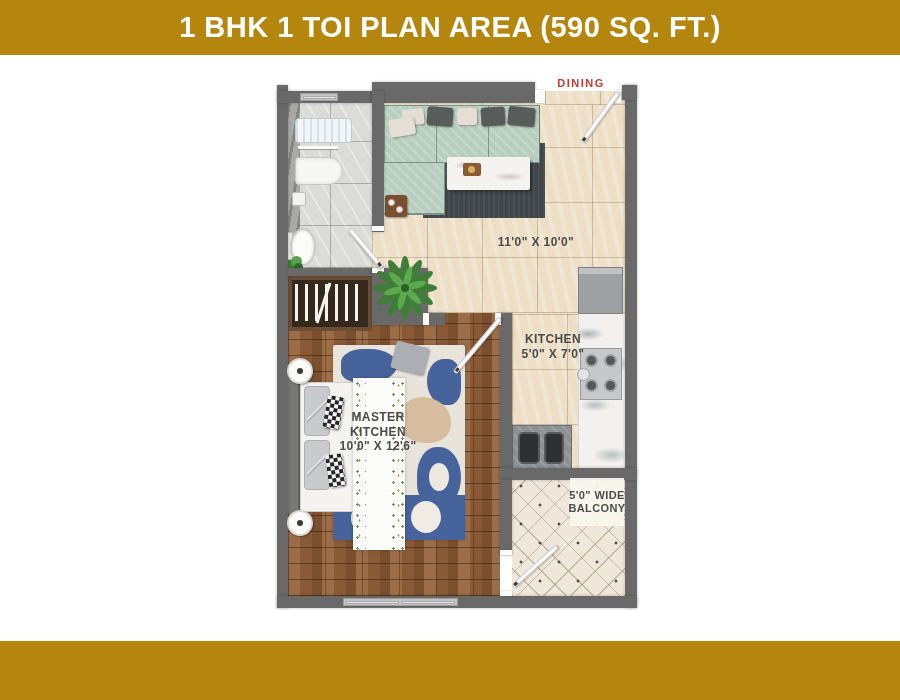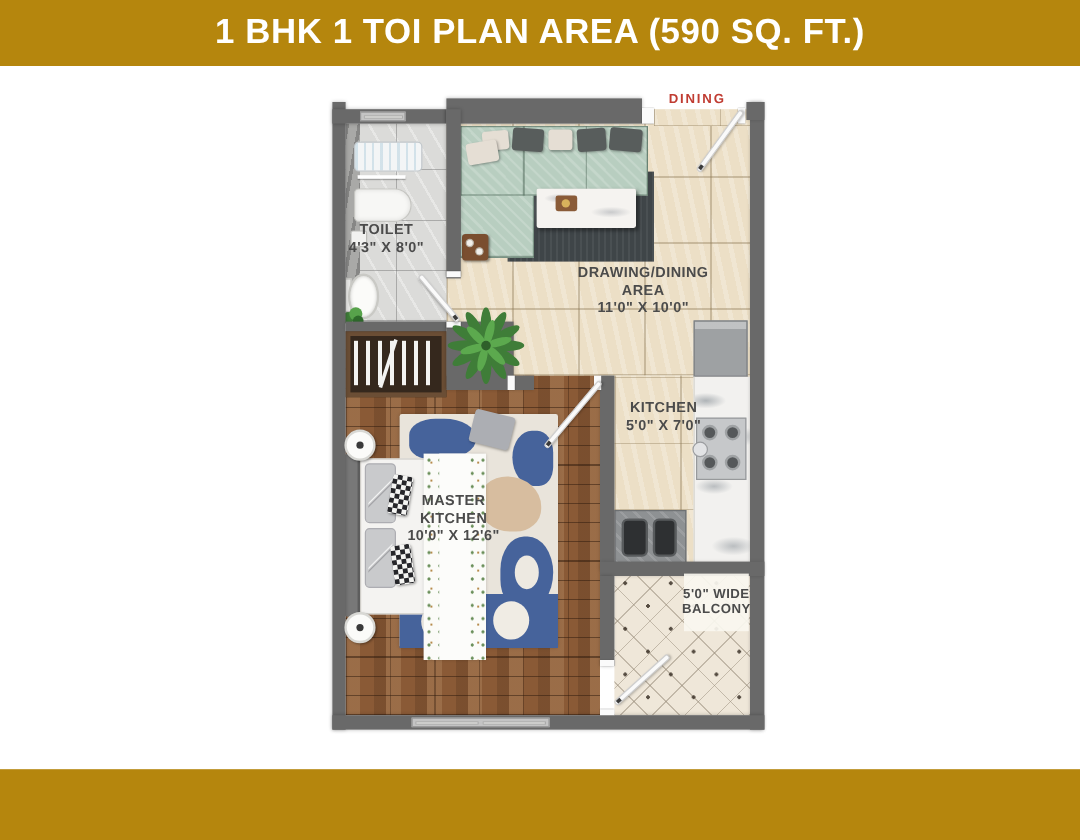--- a/index.html
+++ b/index.html
@@ -353,26 +353,21 @@
     <div class="abs jamb" style="left:218px;top:231px;width:6px;height:12px"></div>
     <div class="abs jamb" style="left:223px;top:468px;width:12px;height:5px"></div>
     <div class="abs jamb" style="left:223px;top:509px;width:12px;height:5px"></div>
 
     <div class="abs door-leaf d-entry"></div>
     <div class="abs door-leaf d-toilet"></div>
     <div class="abs door-leaf d-bedroom"></div>
     <div class="abs door-leaf d-balcony"></div>
 
     <div class="abs lbl-entry">DINING</div>
-    <div class="abs room-label lbl-toilet">
-      <div class="nm">TOILET</div>
-      <div class="dims">4'3" X 8'0"</div>
-    </div>
     <div class="abs room-label lbl-drawing">
-      <div class="nm">DRAWING/DINING AREA</div>
       <div class="dims">11'0" X 10'0"</div>
     </div>
     <div class="abs room-label lbl-kitchen">
       <div class="nm">KITCHEN</div>
       <div class="dims">5'0" X 7'0"</div>
     </div>
     <div class="abs room-label lbl-bedroom">
       <div class="nm">MASTER KITCHEN</div>
       <div class="dims">10'0" X 12'6"</div>
     </div>

